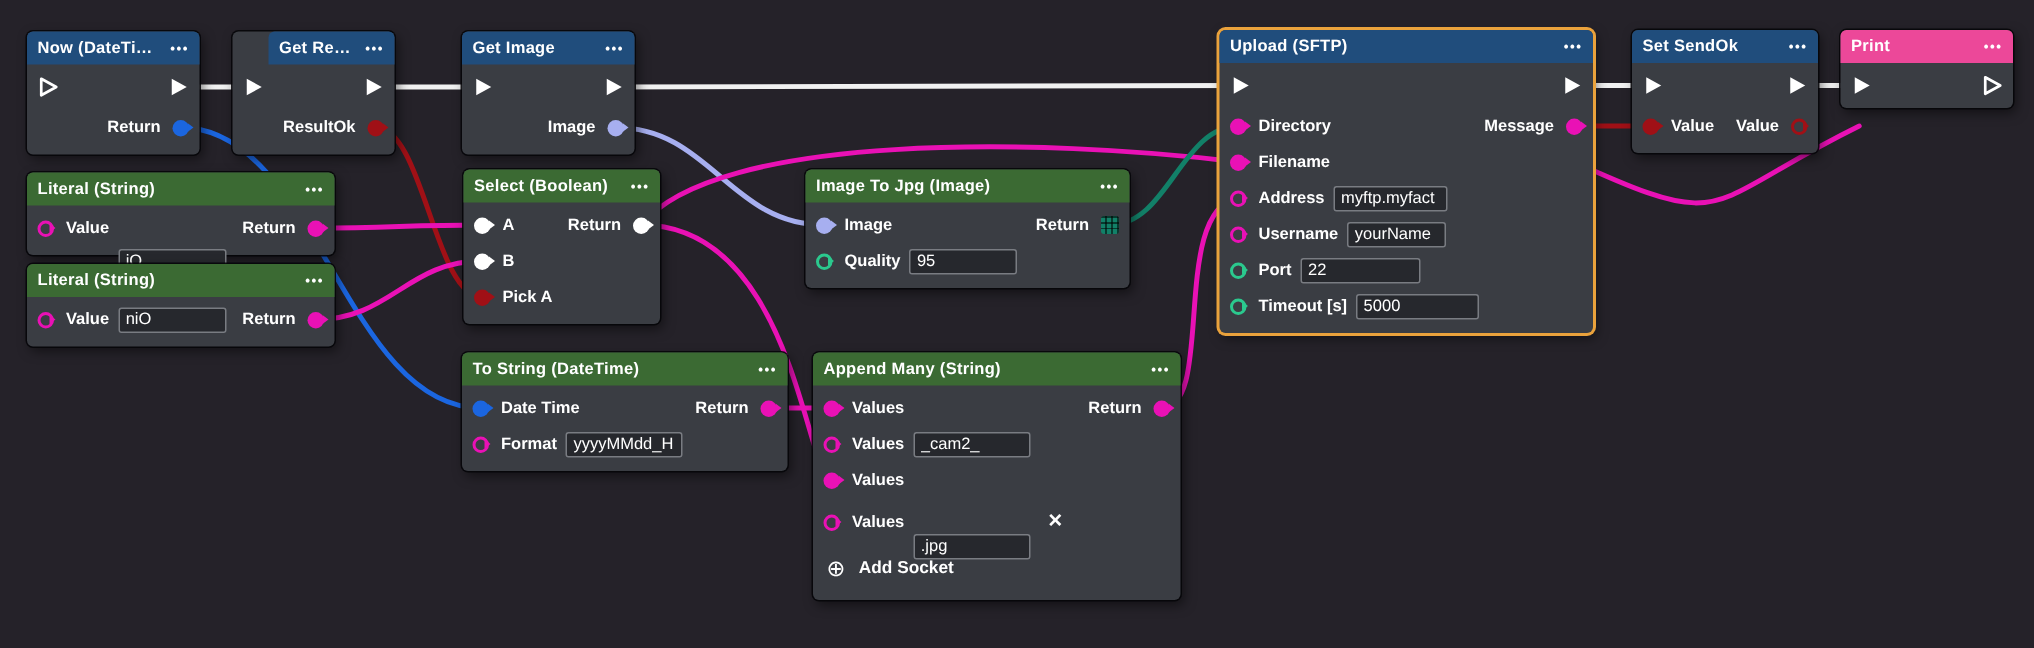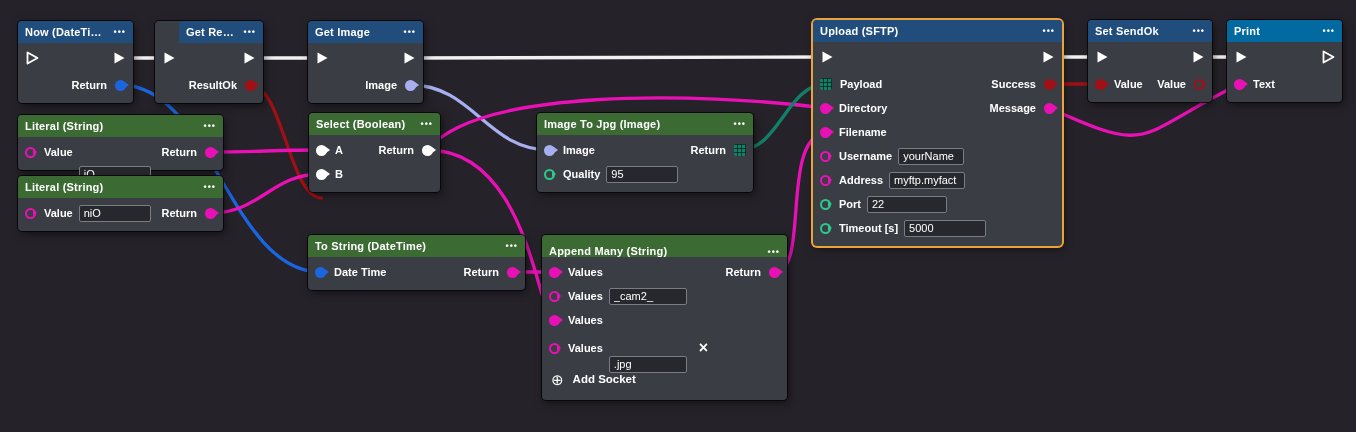--- a/index.html
+++ b/index.html
@@ -171,20 +171,24 @@
         <div class="row">
           <span class="socket filled" style="--sc: #ffffff;"></span>
           <span class="in-label">A</span>
           <span class="out-label">Return</span>
           <span class="socket filled ml8" style="--sc: #ffffff;"></span>
         </div>
         <div class="row">
           <span class="socket filled" style="--sc: #ffffff;"></span>
           <span class="in-label">B</span>
         </div>
+        <div class="row">
+          <span class="socket filled" style="--sc: #a01016;"></span>
+          <span class="in-label">Pick A</span>
+        </div>
       </div>
     </div>
     <div class="node" style="left: 537px; top: 113px; width: 216px;">
       <div class="node-header" style="background: rgb(59, 106, 51);">
         <span class="node-title">Image To Jpg (Image)</span>
         <span class="menu-dots">•••</span>
       </div>
       <div class="rows padtop">
         <div class="row">
           <span class="socket filled" style="--sc: #a7aff0;"></span>
@@ -204,24 +208,29 @@
         <span class="node-title">To String (DateTime)</span>
         <span class="menu-dots">•••</span>
       </div>
       <div class="rows padtop">
         <div class="row">
           <span class="socket filled" style="--sc: #1b66e0;"></span>
           <span class="in-label">Date Time</span>
           <span class="out-label">Return</span>
           <span class="socket filled ml8" style="--sc: #e911b5;"></span>
         </div>
+        <div class="row">
+          <span class="socket hollow" style="--sc: #e911b5;"></span>
+          <span class="in-label">Format</span>
+          <input class="text-input" type="text" value="yyyyMMdd_H" style="width: 78px;">
+        </div>
       </div>
     </div>
     <div class="node" style="left: 542px; top: 235px; width: 245px;">
-      <div class="node-header" style="background: rgb(59, 106, 51); align-items: flex-end;">
+      <div class="node-header" style="background: rgb(59, 106, 51);">
         <span class="node-title">Append Many (String)</span>
         <span class="menu-dots">•••</span>
       </div>
       <div class="rows padtop">
         <div class="row">
           <span class="socket filled" style="--sc: #e911b5;"></span>
           <span class="in-label">Values</span>
           <span class="out-label">Return</span>
           <span class="socket filled ml8" style="--sc: #e911b5;"></span>
         </div>
@@ -258,44 +267,38 @@
           </svg>
         </span>
         <span class="exec-sock">
           <svg width="16" height="16" viewBox="0 0 16 16">
             <path d="M3.5 2.5 L13.5 8 L3.5 13.5 Z" fill="#ffffff"></path>
           </svg>
         </span>
       </div>
       <div class="rows">
         <div class="row">
-          <span class="socket-square" style="--sc: #128068;"></span>
-          <span class="in-label">Payload</span>
-          <span class="out-label">Success</span>
-          <span class="socket filled ml8" style="--sc: #a01016;"></span>
-        </div>
-        <div class="row">
           <span class="socket filled" style="--sc: #e911b5;"></span>
           <span class="in-label">Directory</span>
           <span class="out-label">Message</span>
           <span class="socket filled ml8" style="--sc: #e911b5;"></span>
         </div>
         <div class="row">
           <span class="socket filled" style="--sc: #e911b5;"></span>
           <span class="in-label">Filename</span>
         </div>
         <div class="row">
           <span class="socket hollow" style="--sc: #e911b5;"></span>
+          <span class="in-label">Address</span>
+          <input class="text-input" type="text" value="myftp.myfact" style="width: 76px;">
+        </div>
+        <div class="row">
+          <span class="socket hollow" style="--sc: #e911b5;"></span>
           <span class="in-label">Username</span>
           <input class="text-input" type="text" value="yourName" style="width: 66px;">
-        </div>
-        <div class="row">
-          <span class="socket hollow" style="--sc: #e911b5;"></span>
-          <span class="in-label">Address</span>
-          <input class="text-input" type="text" value="myftp.myfact" style="width: 76px;">
         </div>
         <div class="row">
           <span class="socket hollow" style="--sc: #2bc98e;"></span>
           <span class="in-label">Port</span>
           <input class="text-input" type="text" value="22" style="width: 80px;">
         </div>
         <div class="row">
           <span class="socket hollow" style="--sc: #2bc98e;"></span>
           <span class="in-label">Timeout [s]</span>
           <input class="text-input" type="text" value="5000" style="width: 82px;">
@@ -322,36 +325,30 @@
       <div class="rows">
         <div class="row">
           <span class="socket filled" style="--sc: #a01016;"></span>
           <span class="in-label">Value</span>
           <span class="out-label">Value</span>
           <span class="socket hollow ml8" style="--sc: #a01016;"></span>
         </div>
       </div>
     </div>
     <div class="node" style="left: 1227px; top: 20px; width: 115px;">
-      <div class="node-header" style="background: #0369a1;">
+      <div class="node-header" style="background: #ec4899;">
         <span class="node-title">Print</span>
         <span class="menu-dots">•••</span>
       </div>
       <div class="exec-row">
         <span class="exec-sock">
           <svg width="16" height="16" viewBox="0 0 16 16">
             <path d="M3.5 2.5 L13.5 8 L3.5 13.5 Z" fill="#ffffff"></path>
           </svg>
         </span>
         <span class="exec-sock">
           <svg width="16" height="16" viewBox="0 0 16 16">
             <path d="M3.5 2.5 L13.5 8 L3.5 13.5 Z" fill="none" stroke="#ffffff" stroke-width="1.8" stroke-linejoin="round"></path>
           </svg>
         </span>
-      </div>
-      <div class="rows">
-        <div class="row">
-          <span class="socket filled" style="--sc: #e911b5;"></span>
-          <span class="in-label">Text</span>
-        </div>
       </div>
     </div>
   </div>
 
 </body></html>

